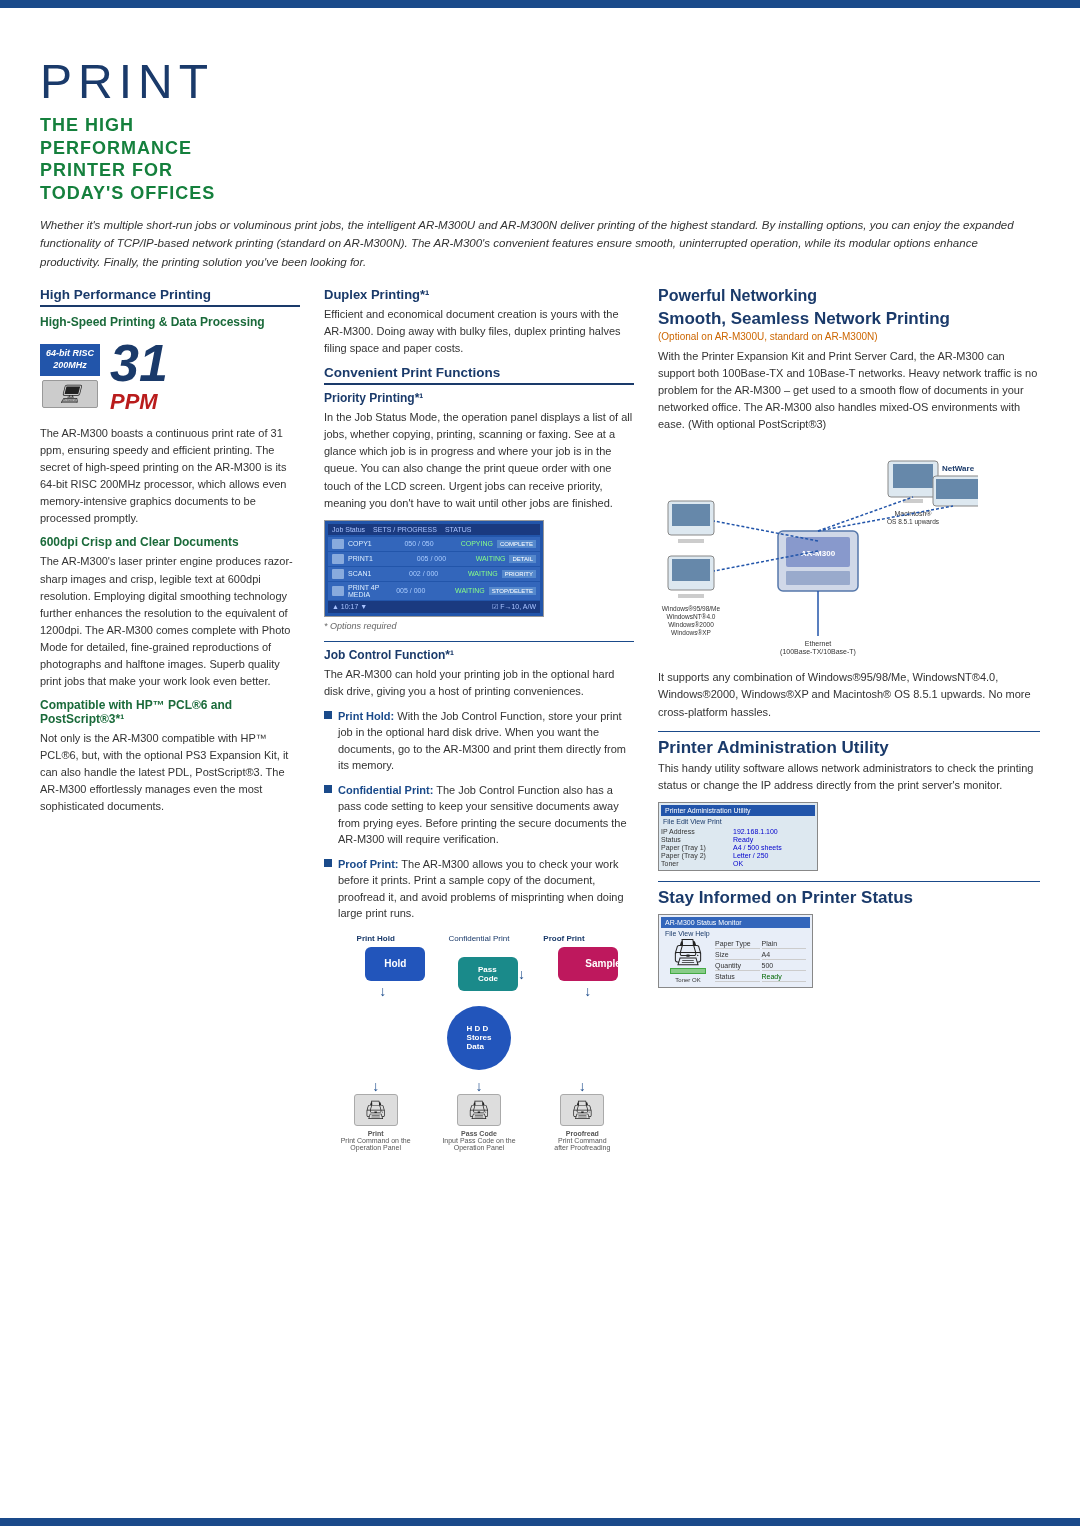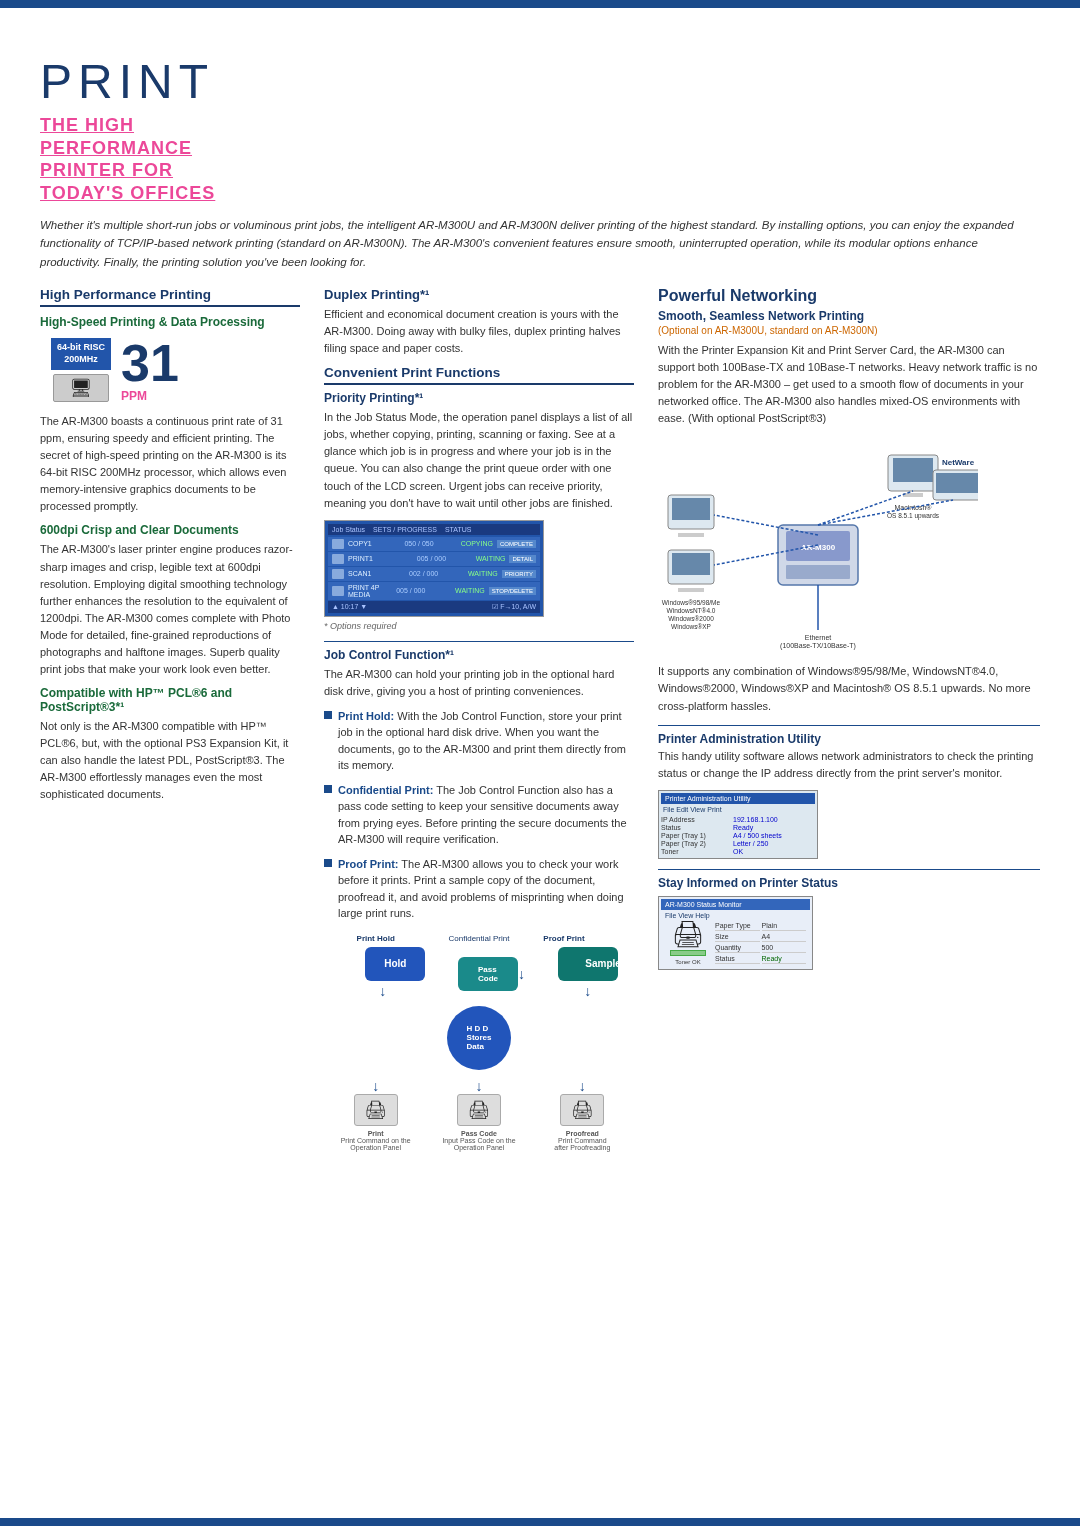--- a/index.html
+++ b/index.html
@@ -50,25 +50,24 @@
       font-weight: 300;
       letter-spacing: 6px;
       color: #1a3a6a;
       line-height: 1;
       margin-bottom: 8px;
       font-family: 'Arial', sans-serif;
     }
     .subtitle {
       font-size: 18px;
       font-weight: bold;
-      color: #ec4899;
+      color: #15803d;
       line-height: 1.25;
       letter-spacing: 1px;
       margin-bottom: 12px;
-      text-decoration: underline;
     }
     .intro-italic {
       font-style: italic;
       font-size: 11.5px;
       color: #333;
       line-height: 1.6;
     }
     .section-heading {
       font-size: 13.5px;
       font-weight: bold;
@@ -88,62 +87,63 @@
       font-size: 11px;
       color: #333;
       line-height: 1.55;
       margin-bottom: 8px;
     }
     
     .ppm-box {
       display: flex;
       align-items: center;
       gap: 10px;
-      margin: 8px 0 10px 11px;
+      margin: 8px 0 10px 0;
+      font-style: italic;
     }
     .ppm-chip {
       background: #2255aa;
       color: #fff;
       font-size: 9px;
       font-weight: bold;
       padding: 4px 6px;
       line-height: 1.3;
       text-align: center;
       min-width: 60px;
     }
     .ppm-number {
       font-size: 52px;
       font-weight: bold;
       color: #1a3a6a;
       line-height: 1;
       text-align: center;
     }
     .ppm-label {
-      font-size: 12px;
-      font-weight: bold;
-      color: #ec4899;
+      font-size: 22px;
+      font-weight: bold;
+      color: #b91c1c;
       display: block;
     }
     
     .col-mid {
       width: 310px;
       flex-shrink: 0;
     }
     
     .col-right {
       flex: 1;
     }
     .right-heading {
       font-size: 16px;
       font-weight: bold;
       color: #1a3a6a;
       margin-bottom: 4px;
     }
     .right-sub-heading {
-      font-size: 12px;
+      font-size: 17px;
       font-weight: bold;
       color: #1a3a6a;
       margin-bottom: 2px;
     }
     .orange-note {
       font-size: 10px;
       color: #cc6600;
       margin-bottom: 6px;
     }
     .bullet-item {
@@ -170,21 +170,21 @@
       border-radius: 6px;
       display: flex;
       align-items: center;
       justify-content: center;
       font-size: 10px;
       font-weight: bold;
       color: #fff;
     }
     .jd-blue { background: #2255bb; }
     .jd-teal { background: #1a8a8a; }
-    .jd-green { background: #0f766e; padding-left: 31px; }
+    .jd-green { background: #be185d; padding-left: 31px; }
     .jd-hdd {
       background: #2255bb;
       border-radius: 50%;
       width: 64px;
       height: 64px;
       display: flex;
       flex-direction: column;
       align-items: center;
       justify-content: center;
       font-size: 8px;

